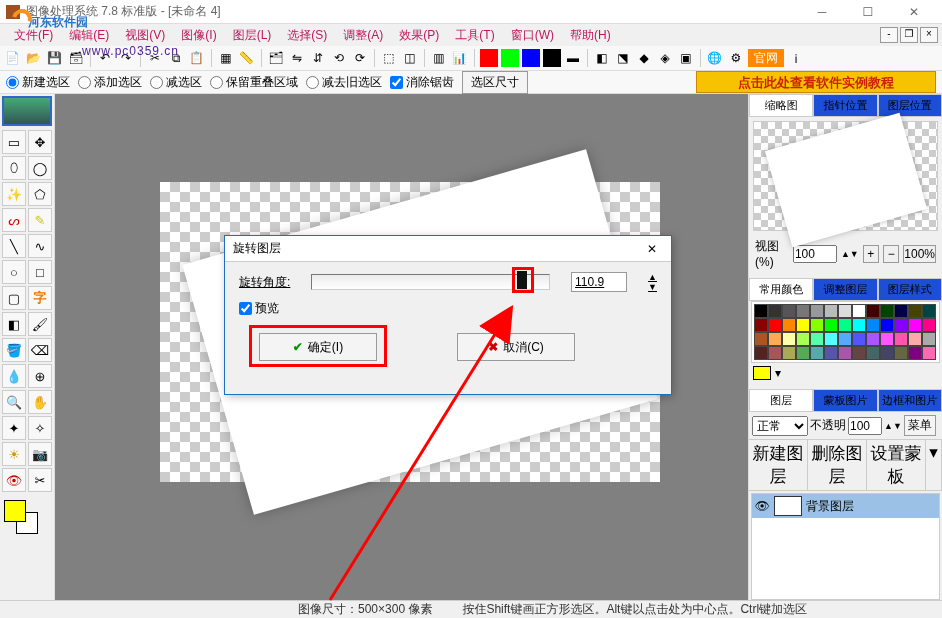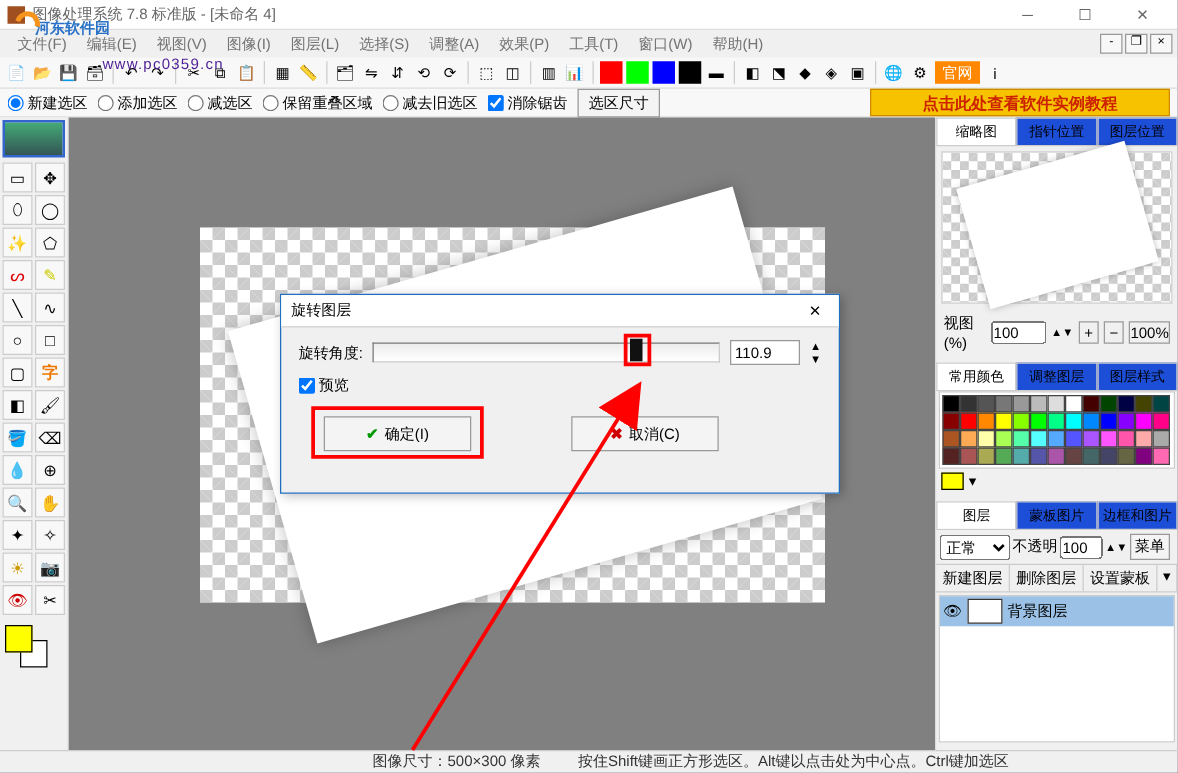--- a/index.html
+++ b/index.html
@@ -9,21 +9,21 @@
 .title-bar .app-icon { width: 14px; height: 14px; background: #a05020; margin-right: 6px; }
 .title-bar .title { flex: 1; color: #666; }
 .win-btns { display: flex; gap: 2px; }
 .win-btn { width: 44px; height: 22px; display: flex; align-items: center; justify-content: center; color: #666; }
 
 .watermark { position: absolute; left: 12px; top: 6px; font-size: 22px; font-weight: 700; color: #2a72c6; z-index: 20; pointer-events: none; }
 .watermark .logo-o { display: inline-block; width: 20px; height: 20px; border: 4px solid #f7941d; border-radius: 50%; vertical-align: -3px; margin-right: -4px; border-bottom-color: transparent; border-left-color: transparent; transform: rotate(-30deg); }
 .watermark-url { position: absolute; left: 82px; top: 44px; font-size: 12px; color: #4c1d95; z-index: 25; pointer-events: none; letter-spacing: 1px; }
 
 .menu-bar { height: 22px; background: #f0f0f0; display: flex; align-items: center; padding-left: 8px; gap: 4px; }
-.menu-item { padding: 2px 6px; color: #737373; }
+.menu-item { padding: 2px 6px; color: #be185d; }
 .mdi-btns { margin-left: auto; display: flex; gap: 2px; padding-right: 4px; }
 .mdi-btn { width: 18px; height: 16px; border: 1px solid #999; background: #f8f8f8; font-size: 10px; line-height: 12px; text-align: center; }
 
 .toolbar { height: 24px; background: #f8f8f8; display: flex; align-items: center; padding: 0 4px; gap: 3px; }
 .tbtn { width: 18px; height: 18px; display: flex; align-items: center; justify-content: center; font-size: 12px; }
 .tsep { width: 1px; height: 18px; background: #ccc; margin: 0 2px; }
 
 .toolbar2 { height: 24px; background: #f8f8f8; display: flex; align-items: center; padding: 0 6px; gap: 8px; border-top: 1px solid #ddd; border-bottom: 1px solid #ddd; }
 .radio-lbl { display: flex; align-items: center; gap: 3px; }
 .radio-lbl input { margin: 0; }
@@ -62,31 +62,31 @@
 .palette-hdr { display: flex; border-bottom: 1px solid #ccc; margin-top: 6px; }
 .palette { display: grid; grid-template-columns: repeat(13, 14px); grid-auto-rows: 14px; gap: 0; padding: 2px; background: #fff; border: 1px solid #ccc; margin: 0 2px; }
 .palette div { border: 1px solid #444; }
 .custom-row { display: flex; align-items: center; gap: 4px; padding: 3px 4px; }
 .custom-sw { width: 18px; height: 14px; background: #ff0; border: 1px solid #000; }
 .layers-hdr { display: flex; border-bottom: 1px solid #ccc; margin-top: 6px; }
 .layer-controls { display: flex; gap: 2px; padding: 3px; align-items: center; }
 .layer-controls select { height: 20px; width: 56px; }
 .layer-controls input { width: 34px; height: 18px; }
 .layer-btnrow { display: flex; border-top: 1px solid #ccc; border-bottom: 1px solid #ccc; }
-.layer-btnrow span { flex: 1; text-align: center; padding: 2px 0; border-right: 1px solid #ccc; font-size: 12px; }
+.layer-btnrow span { flex: 1; text-align: center; padding: 2px 0; border-right: 1px solid #ccc; font-size: 17px; }
 .layer-list { background: #fff; border: 1px solid #ccc; margin: 2px; height: 118px; }
 .layer-item { display: flex; align-items: center; gap: 4px; padding: 2px; background: #9bc2e6; }
 .eye { width: 16px; text-align: center; }
 .layer-thmb { width: 28px; height: 20px; background: #fff; border: 1px solid #333; }
 
 .dialog { position: absolute; left: 224px; top: 235px; width: 448px; height: 160px; background: #f0f0f0; border: 1px solid #1e6fbf; z-index: 40; box-shadow: 2px 2px 8px rgba(0,0,0,.25); }
 .dlg-title { height: 26px; background: #fff; display: flex; align-items: center; padding: 0 8px; border-bottom: 1px solid #ccc; }
 .dlg-close { margin-left: auto; width: 22px; text-align: center; }
 .dlg-body { padding: 10px 14px; }
-.dlg-row { display: flex; align-items: center; gap: 8px; margin-bottom: 8px; }
+.dlg-row { display: flex; align-items: center; gap: 21px; margin-bottom: 8px; text-decoration: underline; }
 .slider-track { flex: 1; height: 16px; background: linear-gradient(#ececec,#fff); border: 1px inset #ccc; position: relative; }
 .slider-thumb { position: absolute; left: 205px; top: -4px; width: 10px; height: 18px; background: #111; }
 .hl-red { position: absolute; border: 3px solid #f00; }
 .dlg-spin { width: 56px; height: 20px; border: 1px solid #999; padding-left: 3px; }
 .dlg-btnrow { display: flex; gap: 80px; margin-top: 16px; padding-left: 20px; }
 .dlg-btn { width: 118px; height: 28px; border: 1px solid #999; background: #f4f4f4; display: flex; align-items: center; justify-content: center; gap: 5px; }
 .red-arrow { position: absolute; z-index: 45; pointer-events: none; }
 
 .status { position: absolute; bottom: 0; left: 0; right: 0; height: 18px; background: #f0f0f0; display: flex; align-items: center; padding: 0 8px; gap: 30px; color: #333; border-top: 1px solid #ccc; }
 .status span:first-child { margin-left: 290px; }

